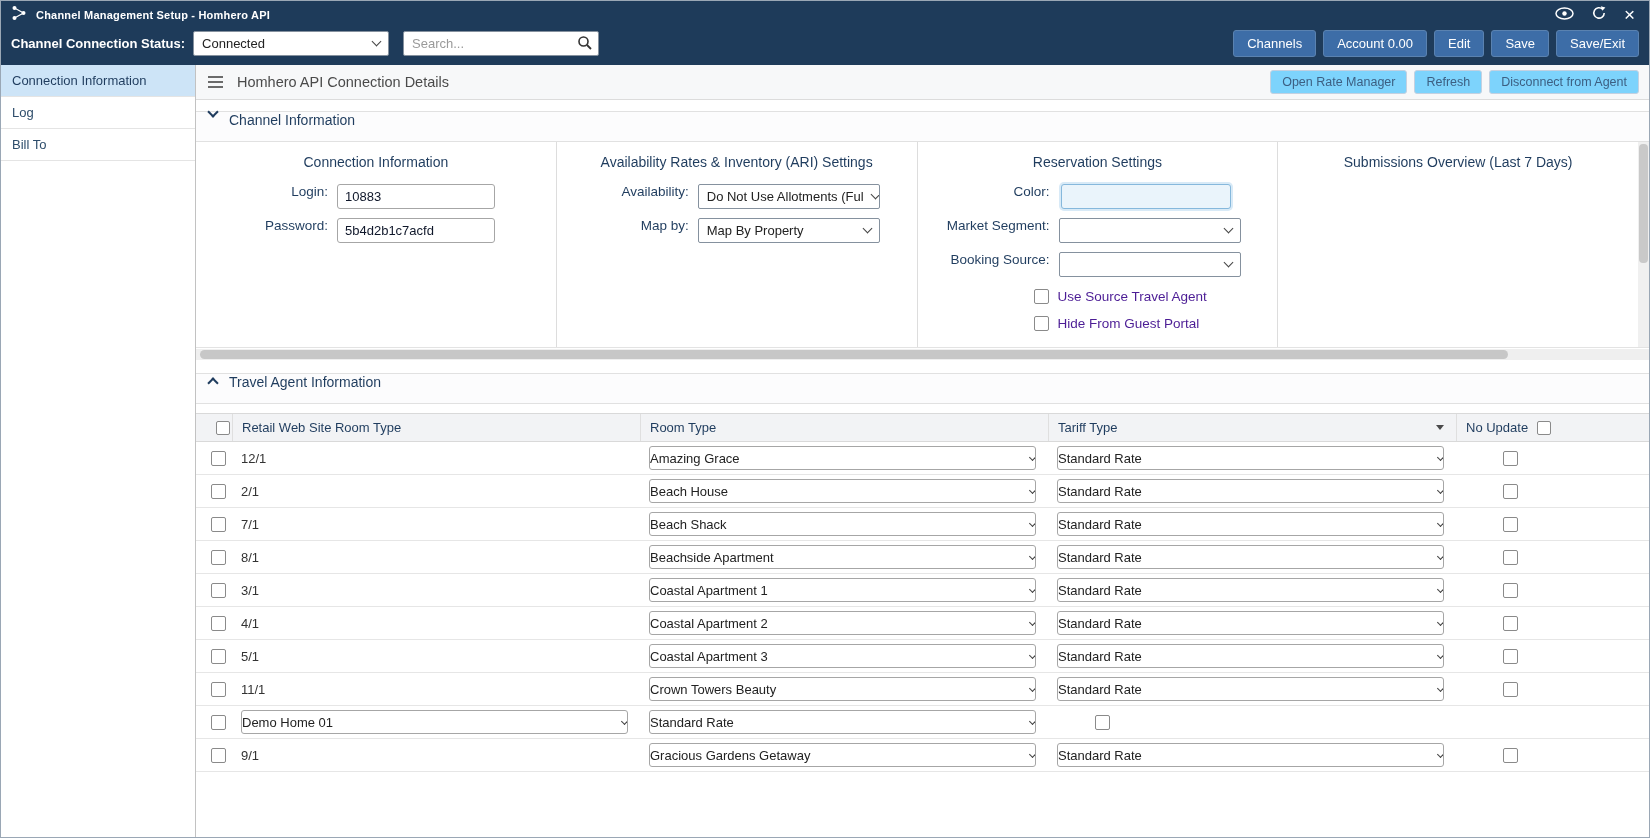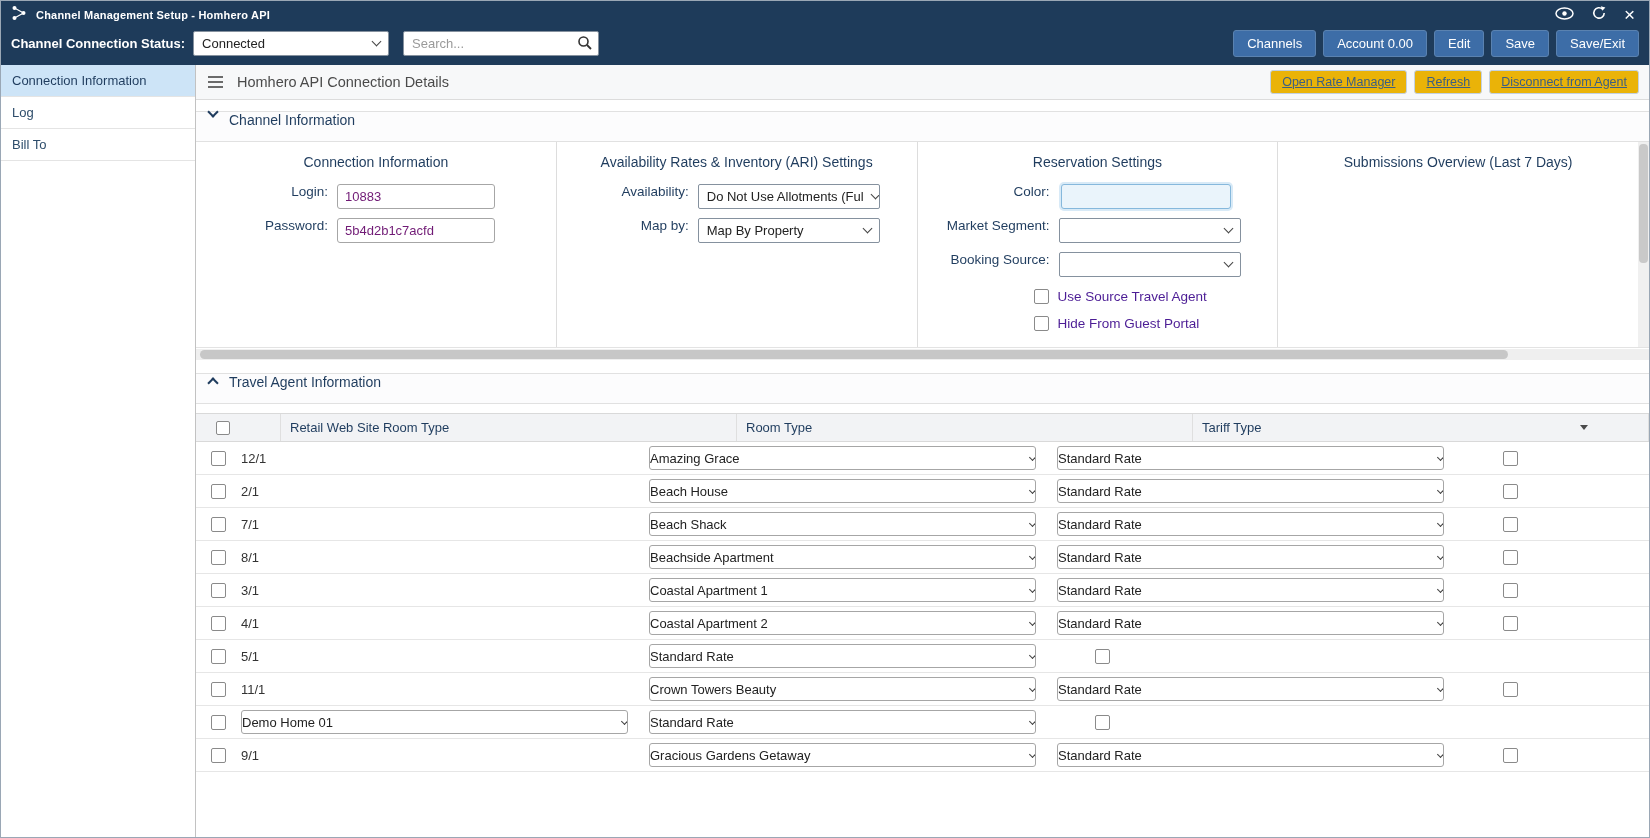--- a/index.html
+++ b/index.html
@@ -39,40 +39,40 @@
   .sidebar-item { padding:8px 11px; font-size:13px; color:#2e4d6b; border-bottom:1px solid #e4e4e4; white-space:nowrap; }
   .sidebar-item.selected { background:#cde4f7; color:#1f3c5e; }
 
   
   .main { flex:1; min-width:0; display:flex; flex-direction:column; }
   .main-header { height:35px; background:#f7f8f9; border-bottom:1px solid #dcdcdc; display:flex; align-items:center; padding:0 10px; flex:none; }
   .burger { display:inline-flex; flex-direction:column; gap:3px; padding:2px; }
   .burger i { display:block; width:15px; height:2px; background:#6b6b6b; }
   .main-title { font-size:14.5px; color:#4a4a4a; margin-left:12px; white-space:nowrap; }
   .mh-spacer { flex:1; }
-  .lt-btn { background:#eab308; border:1px solid #c3d1e1; color:#3c5f82; font-size:12.5px; padding:4px 11px; border-radius:3px; margin-left:7px; white-space:nowrap;text-decoration:underline; }
+  .lt-btn { background:#7dd3fc; border:1px solid #c3d1e1; color:#3c5f82; font-size:12.5px; padding:4px 11px; border-radius:3px; margin-left:7px; white-space:nowrap; }
 
   .main-content { flex:1; min-height:0; padding:11px 0 0 0; overflow:hidden; }
 
   
   .section-header { display:flex; align-items:flex-start; gap:12px; padding:0 13px; border:1px solid #e1e1e1; border-left:none; border-right:none; background:#fcfcfd; height:31px; }
   .section-title { color:#1f3c5e; font-size:14px; white-space:nowrap; }
   .sec-chev { display:inline-block; width:8px; height:8px; border-right:2.4px solid #1f3c5e; border-bottom:2.4px solid #1f3c5e; }
   .sec-chev.down { transform:rotate(45deg); margin-top:-4px; }
   .sec-chev.up { transform:rotate(225deg); margin-top:5px; }
 
   
   .panel-area { display:flex; height:206px; border-bottom:1px solid #e3e3e3; }
   .panels { flex:1; display:flex; min-width:0; }
   .panel { flex:1; border-right:1px solid #ddd; padding:12px 14px 0 14px; min-width:0; }
   .panel:last-child { border-right:none; }
   .panel-title { text-align:center; color:#1f3c5e; font-size:14px; margin-bottom:14px; white-space:nowrap; }
   .form-row { display:flex; margin-bottom:9px; }
   .form-label { width:118px; text-align:right; margin-right:9px; color:#1f3c5e; font-size:13.5px; white-space:nowrap; flex:none; }
-  .form-input { width:158px; height:25px; border:1px solid #a6a6a6; border-radius:3px; padding:0 7px; font-size:13px; color:#701a75; font-family:inherit; background:#fff; }
+  .form-input { width:158px; height:25px; border:1px solid #a6a6a6; border-radius:3px; padding:0 7px; font-size:13px; color:#0f172a; font-family:inherit; background:#fff; }
   .form-select { width:182px; }
   .color-input { background:#eaf4fb; border:1px solid #86b8dc; box-shadow:0 0 0 2px #d8eaf7; width:170px; margin-left:2px; }
   .check-row { display:flex; align-items:center; gap:9px; margin:12px 0 0 102px; }
   .checkbox { display:inline-block; width:15px; height:15px; border:1px solid #8a8a8a; border-radius:2px; background:#fff; flex:none; }
   .check-label { color:#4c1d95; font-size:13.5px; white-space:nowrap; }
 
   .vscroll { width:11px; background:#f0f0f0; position:relative; flex:none; }
   .vscroll-thumb { position:absolute; top:2px; left:1px; width:9px; height:58%; background:#c9c9c9; border-radius:4px; }
   .hscroll { height:11px; background:#efefef; margin:1px 0 0 0; position:relative; }
   .hscroll-thumb { position:absolute; left:4px; top:1px; height:9px; width:90%; background:#c7c7c7; border-radius:5px; }
@@ -82,21 +82,21 @@
 
   
   .mapping-header { height:33px; }
   .map-spacer { flex:1; }
   .badge { width:23px; height:23px; border-radius:50%; background:#2e75b6; color:#fff; font-size:13.5px; display:flex; align-items:center; justify-content:center; flex:none; margin-right:2px; }
   .map-btn { background:#d9e3ef; border:1px solid #bccbdd; color:#2d5d8e; font-size:12.5px; padding:4px 10px; border-radius:3px; margin-left:5px; white-space:nowrap; }
   .map-btn.disabled { color:#a3b5c6; background:#e3eaf2; border-color:#d2dce7; cursor:default; }
 
   
   .mapping-table { border-top:1px solid #d9d9d9; }
-  .thead { display:flex; align-items:center; background:#f2f3f5; border-bottom:1px solid #d9d9d9; height:28px;gap:48px; }
+  .thead { display:flex; align-items:center; background:#f2f3f5; border-bottom:1px solid #d9d9d9; height:28px; }
   .th { color:#1f3c5e; font-size:13px; display:flex; align-items:center; height:100%; padding-left:9px; border-left:1px solid #dfdfdf; white-space:nowrap; }
   .col-check { width:36px; flex:none; display:flex; align-items:center; justify-content:center; border-left:none !important; }
   .col-retail { width:408px; flex:none; }
   .col-room { width:408px; flex:none; padding-right:12px; }
   .col-tariff { width:408px; flex:none; padding-right:12px; }
   .col-noupdate { flex:1; min-width:0; }
   .th.col-tariff { justify-content:space-between; }
   .sort-triangle { width:0; height:0; border-left:4.5px solid transparent; border-right:4.5px solid transparent; border-top:5.5px solid #4a4a4a; margin-left:8px; flex:none; }
   .th .checkbox { width:14px; height:14px; margin-left:9px; }
   .trow { display:flex; align-items:center; height:33px; border-bottom:1px solid #e6e6e6; background:#fff; }
@@ -440,20 +440,26 @@
     </div>
   </div>
 
   <div class="trow" data-interactable="false">
     <div class="td col-check">
       <span class="checkbox" data-interactable="true"></span>
     </div>
     <div class="td col-retail" data-interactable="false">
       <span>5/1</span>
     </div>
+    <div class="td col-room">
+      <div class="row-select" data-interactable="true">
+        <span>Coastal Apartment 3</span>
+        <span class="chev small" data-interactable="false"></span>
+      </div>
+    </div>
     <div class="td col-tariff">
       <div class="row-select" data-interactable="true">
         <span>Standard Rate</span>
         <span class="chev small" data-interactable="false"></span>
       </div>
     </div>
     <div class="td col-noupdate">
       <span class="checkbox" data-interactable="true"></span>
     </div>
   </div>

